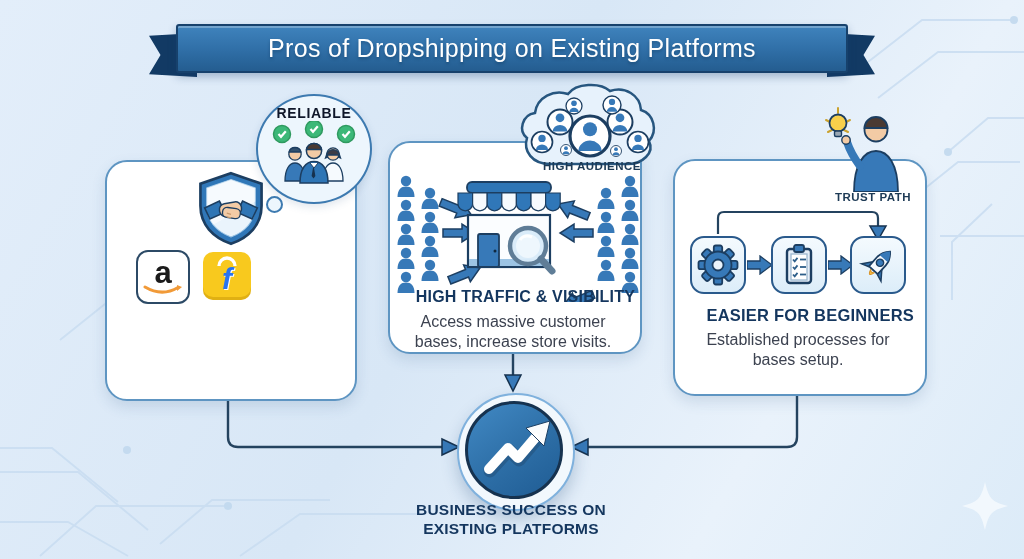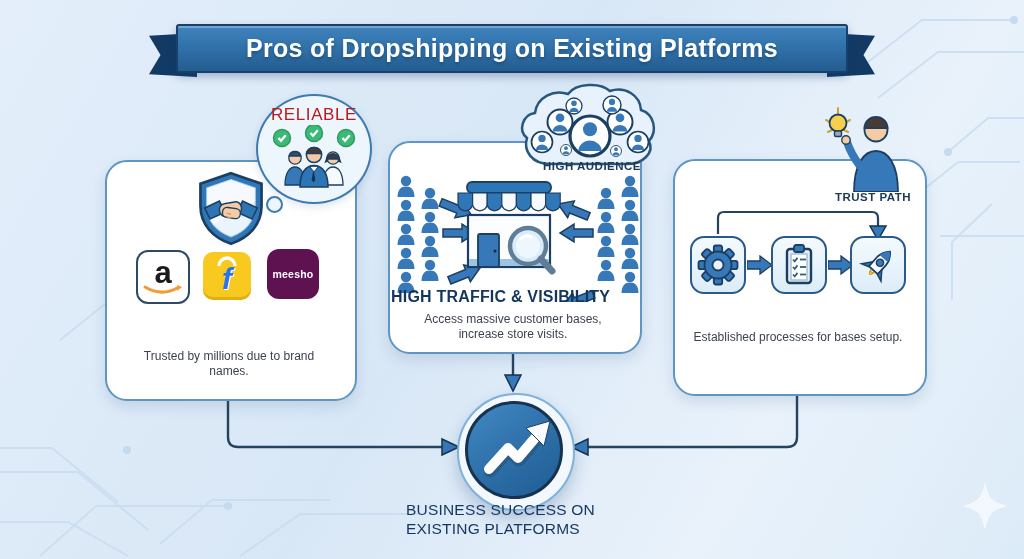--- a/index.html
+++ b/index.html
@@ -8,46 +8,46 @@
     background:linear-gradient(120deg,#e3eefa 0%,#d8e7f6 45%,#e9f2fb 75%,#dcebf8 100%);}
   svg{display:block}
   .abs{position:absolute}
 
   
   .ribbon-main{position:absolute;left:176px;top:24px;width:668px;height:45px;z-index:4;
     background:linear-gradient(180deg,#3f83bd 0%,#2f6ea6 55%,#245d90 100%);
     border:2px solid #17416c;border-radius:3px;
     box-shadow:inset 0 2px 0 rgba(255,255,255,.28),0 4px 9px rgba(20,60,110,.3);
     display:flex;align-items:center;justify-content:center;}
-  .ribbon-main span{color:#fff;font-weight:bold;font-size:25px;letter-spacing:.3px;
+  .ribbon-main span{color:#fff;font-weight:normal;font-size:25px;letter-spacing:.3px;
     text-shadow:0 2px 3px rgba(10,40,70,.35);}
   .ribbon-fold{position:absolute;top:33px;width:48px;height:44px;background:#123a64;z-index:3;}
   .fold-left{left:149px;clip-path:polygon(0 6%,100% 0,100% 100%,0 94%,24% 50%);}
   .fold-right{left:827px;clip-path:polygon(0 0,100% 6%,76% 50%,100% 94%,0 100%);}
 
   
   .card{position:absolute;background:#fff;border:2px solid #5e95c2;border-radius:22px;
     box-shadow:0 6px 14px rgba(44,86,134,.15);z-index:2;}
   #card-trust{left:105px;top:160px;width:248px;height:237px;}
   #card-traffic{left:388px;top:141px;width:250px;height:209px;}
   #card-beginners{left:673px;top:159px;width:250px;height:233px;}
 
-  .card-title{position:absolute;z-index:3;text-align:left;color:#14365e;font-weight:bold;
+  .card-title{position:absolute;z-index:3;text-align:right;color:#14365e;font-weight:bold;
     font-size:16.5px;line-height:1.18;letter-spacing:.2px;}
   .card-body{position:absolute;z-index:3;text-align:center;color:#3c4250;
-    font-size:12px;line-height:1.26;}
+    font-size:16px;line-height:1.26;}
   .mini-label{position:absolute;z-index:4;text-align:center;color:#1d3click a55;color:#1d3a55;
     font-weight:bold;font-size:11.5px;letter-spacing:.5px;}
 
   
   .bubble{position:absolute;left:256px;top:94px;width:112px;height:106px;z-index:4;
     background:#edf6fd;border:2.5px solid #3d7ab0;border-radius:50%;
     display:flex;flex-direction:column;align-items:center;
     box-shadow:0 3px 8px rgba(44,86,134,.15);}
-  .bubble-label{margin-top:9px;color:#b91c1c;font-weight:normal;font-size:17px;letter-spacing:.6px;}
+  .bubble-label{margin-top:9px;color:#0f172a;font-weight:bold;font-size:14px;letter-spacing:.6px;}
   .bubble-dot{position:absolute;background:#edf6fd;border:2px solid #3d7ab0;border-radius:50%;z-index:4;}
 
   
   .logo{position:absolute;z-index:3;display:flex;align-items:center;justify-content:center;}
   #logo-amazon{left:136px;top:250px;width:50px;height:50px;background:#fff;border:2px solid #2c4a66;border-radius:12px;}
   #logo-amazon .a-letter{font-size:31px;font-weight:bold;color:#1b1b1b;line-height:1;margin-top:-9px;}
   #logo-amazon svg{position:absolute;bottom:4px;left:3px;}
   #logo-flipkart{left:203px;top:252px;width:48px;height:48px;background:#f8c91e;border-radius:10px;
     box-shadow:inset 0 -3px 0 rgba(180,130,0,.35);}
   #logo-flipkart .f-letter{font-size:30px;font-weight:bold;font-style:italic;color:#2874f0;line-height:1;margin-top:6px;
@@ -61,22 +61,22 @@
     background:linear-gradient(180deg,#f4fafe,#dcedf9);border:2.5px solid #2a5a8c;
     display:flex;align-items:center;justify-content:center;}
 
   
   .center-ring{position:absolute;left:457px;top:393px;width:114px;height:114px;border-radius:50%;
     border:2px solid #7fb1dd;background:#f2f8fd;z-index:2;
     box-shadow:0 8px 16px rgba(30,70,120,.25);}
   .center-circle{position:absolute;left:6px;top:6px;width:98px;height:98px;border-radius:50%;
     background:linear-gradient(145deg,#4189c4 0%,#2d6ea6 55%,#1f5c94 100%);
     border:3px solid #16324f;box-sizing:border-box;}
-  .center-label{position:absolute;left:406px;top:501px;width:252px;z-index:3;
-    color:#14365e;font-weight:normal;font-size:15.5px;line-height:1.2;letter-spacing:.2px;}
+  .center-label{position:absolute;left:385px;top:501px;width:252px;z-index:3;text-align:center;
+    color:#14365e;font-weight:bold;font-size:15.5px;line-height:1.2;letter-spacing:.2px;}
 </style>
 </head>
 <body>
 
 <div id="stage">
 
   <svg class="abs" style="left:0;top:0;z-index:0;" width="1024" height="559" viewBox="0 0 1024 559">
     <g fill="none" stroke="#c9ddf1" stroke-width="2" opacity="0.85">
       <path d="M868,62 L922,20 L1014,20"></path>
         <circle cx="1014" cy="20" r="4" fill="#c0d8ee" stroke="none"></circle>
@@ -172,25 +172,21 @@
       <path d="M4,3 Q21,13 37,3.5" stroke="#f19a38" stroke-width="3" fill="none" stroke-linecap="round"></path>
       <path d="M36,1 L41,3 L36,7 Z" fill="#f19a38"></path>
     </svg>
   </div>
   <div class="logo" id="logo-flipkart">
     <svg width="20" height="11" viewBox="0 0 20 11">
       <path d="M2,11 A8,8 0 0 1 18,11" stroke="#fff" stroke-width="3.4" fill="none"></path>
     </svg>
     <span class="f-letter">f</span>
   </div>
-  <div class="logo" id="logo-meesho">
-    <span class="m-word">meesho</span>
-  </div>
-
-  <div class="card-body" style="left:129px;top:349px;width:200px;">Trusted by millions due to brand names.</div>
+
 
   <svg class="abs" style="left:390px;top:172px;z-index:3;" width="256" height="130" viewBox="0 0 256 130">
     <defs>
       <g id="pp">
           <circle cx="10" cy="5" r="5.2" fill="#3779b8"></circle>
           <path d="M1.5,21 C1.5,13.5 5,10.5 10,10.5 C15,10.5 18.5,13.5 18.5,21 Z" fill="#3779b8"></path>
         </g>
       <polygon id="arr" points="0,5 19,5 19,0 33,9 19,18 19,13 0,13"></polygon>
     </defs>
 
@@ -361,20 +357,21 @@
         <path d="M21,3 C25,7 27,11 27,16 L27,28 L15,28 L15,16 C15,11 17,7 21,3 Z" fill="#f6fafe" stroke="#1c3e61" stroke-width="1.8"></path>
         <path d="M21,3 C24,6 25.6,9 26.4,12.5 L15.6,12.5 C16.4,9 18,6 21,3 Z" fill="#3779b8"></path>
         <circle cx="21" cy="18" r="3.6" fill="#3779b8" stroke="#1c3e61" stroke-width="1.5"></circle>
         <path d="M15,22 L8,31 L15,28.5 Z" fill="#3779b8" stroke="#1c3e61" stroke-width="1.5"></path>
         <path d="M27,22 L34,31 L27,28.5 Z" fill="#3779b8" stroke="#1c3e61" stroke-width="1.5"></path>
         <path d="M18.5,29 Q21,38 23.5,29 Q21,32.5 18.5,29 Z" fill="#f5b93e" stroke="#d78f1f" stroke-width="1"></path>
       </g>
     </svg>
   </div>
 
+  <div class="card-title" style="left:682px;top:306px;width:232px;">EASIER FOR BEGINNERS</div>
   <div class="card-body" style="left:692px;top:330px;width:212px;">Established processes for bases setup.</div>
 
   <div class="center-ring">
     <div class="center-circle"></div>
     <svg class="abs" style="left:7px;top:7px;" width="100" height="100" viewBox="0 0 100 100">
       <polyline points="24,69 43,48 53,58 70,38" fill="none" stroke="#1c3e61" stroke-width="13" stroke-linecap="round" stroke-linejoin="round" opacity="0.35"></polyline>
       <polyline points="23,67 42,46 52,56 69,36" fill="none" stroke="#ffffff" stroke-width="10" stroke-linecap="round" stroke-linejoin="round"></polyline>
       <polygon points="60,26 84,19 78,44" fill="#ffffff" stroke="#1c3e61" stroke-width="1" opacity="0.98"></polygon>
     </svg>
   </div>

